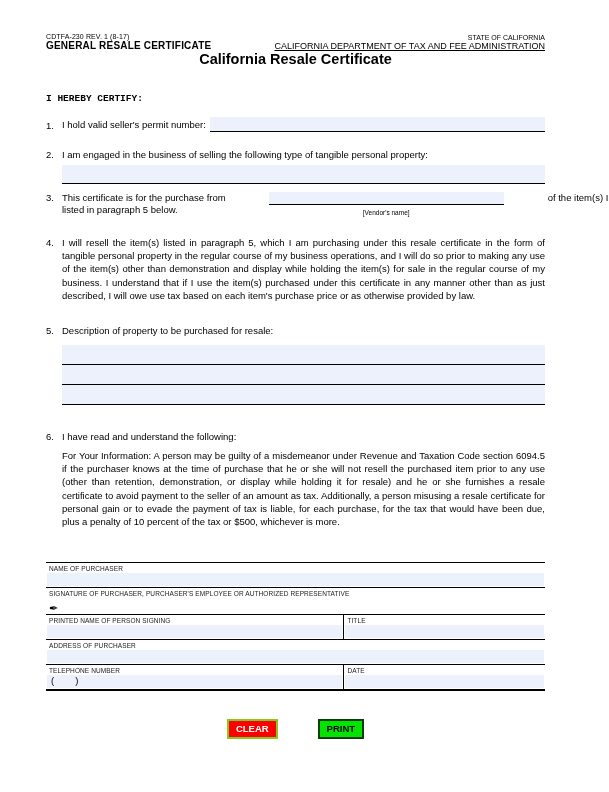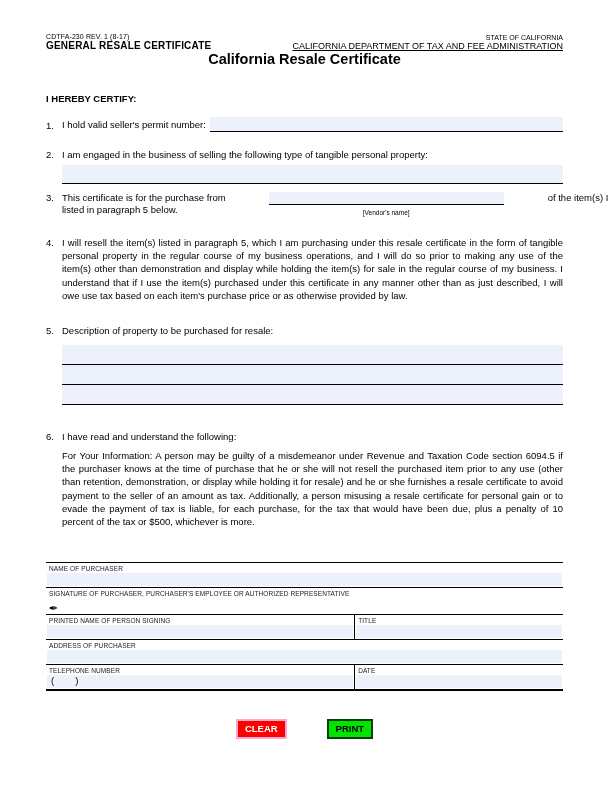--- a/index.html
+++ b/index.html
@@ -2,33 +2,33 @@
 <html style="--field-bg: #edf1fb; --clear-bg: #ff0000; --print-bg: #00e400;"><head>
 <meta charset="utf-8">
 <style>
   * { margin: 0; padding: 0; box-sizing: border-box; }
   html, body { background: #fff; }
   body { font-family: "Liberation Sans", sans-serif; color: #000; }
   .page {
     position: relative;
     width: 609px; height: 792px;
     background: #fff;
-    padding: 33px 46px 0 46px;
+    padding: 33px 64px 0 46px;
     overflow: hidden;
   }
   
   .header { display: flex; justify-content: space-between; align-items: flex-end; }
   .form-number { font-size: 7px; letter-spacing: .1px; }
   .form-name { font-size: 10px; font-weight: bold; letter-spacing: .2px; }
   .header-right { text-align: right; }
   .state { font-size: 7px; }
   .dept { font-size: 9px; text-decoration: underline; }
   
   .title { text-align: center; font-size: 14.5px; font-weight: bold; }
-  .certify { font-weight: bold; font-size: 9.5px; margin-top: 26px; }
+  .certify { font-weight: bold; font-size: 9.5px; margin-top: 26px; font-family: Liberation Mono, monospace; }
   
   .item { display: flex; font-size: 9.5px; line-height: 12.5px; }
   .num { flex: 0 0 16px; }
   .field {
     background: var(--field-bg, #edf1fb);
     border-bottom: 1px solid #000;
     height: 16px;
   }
   .grow { flex: 1 1 auto; }
   .item1 { margin-top: 13px; align-items: flex-end; }
@@ -71,21 +71,21 @@
   .buttons { display: flex; justify-content: center; gap: 12px; margin-top: 28px; }
   .btn {
     font-family: "Liberation Sans", sans-serif;
     font-size: 9.5px; font-weight: bold;
     padding: 2px 7px 3px 7px;
     cursor: pointer;
   }
   .btn-clear {
     background: var(--clear-bg, #ff0000);
     color: #fff;
-    border: 2px solid #f9a8d4;
+    border: 2px solid #84cc16;
   }
   .btn-print {
     background: var(--print-bg, #00e400);
     color: #000;
     border: 2px solid #0a3d0a;
     margin-left: 28px;
   }
 </style>
 </head>
 <body>

